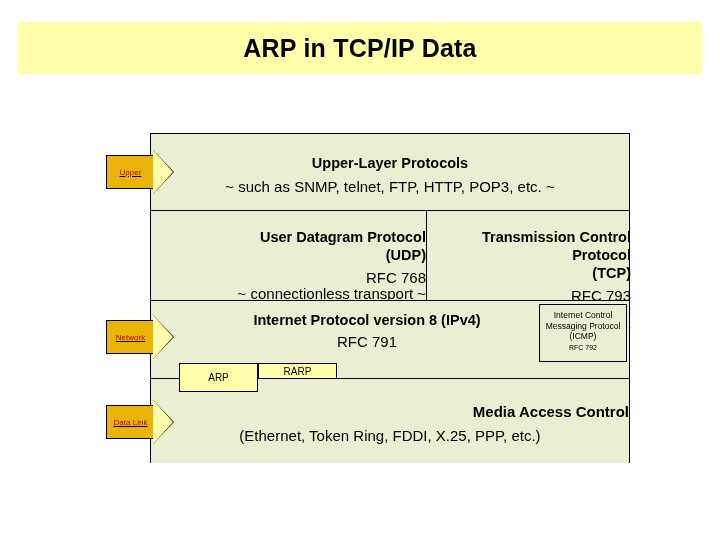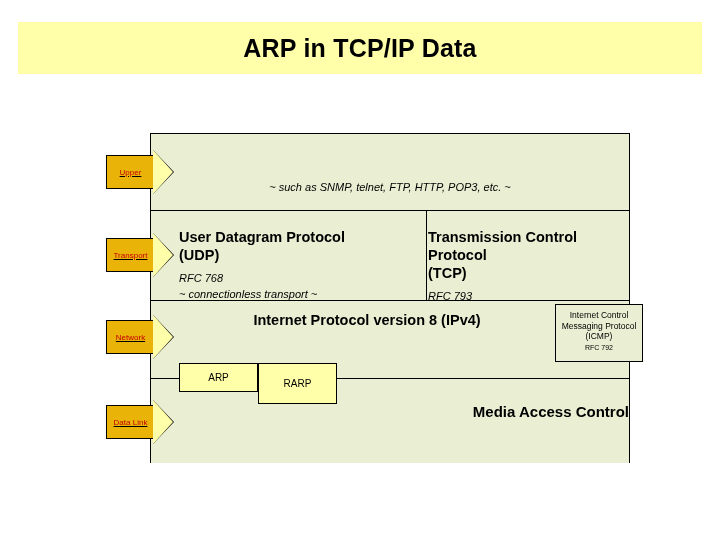--- a/index.html
+++ b/index.html
@@ -68,48 +68,47 @@
     text-align: center;
   }
 
   .big-label {
     font-size: 14.5px;
     font-weight: bold;
     color: #000;
     line-height: 18px;
   }
   .sub-label {
-    font-size: 11px;
+    font-size: 15px;
     color: #000;
     line-height: 16px;
-    font-style: italic;
   }
 
   
   .transport-cell {
     position: absolute;
     top: 0;
     height: 100%;
     box-sizing: border-box;
-    text-align: left;
+    text-align: right;
   }
   .transport-udp { left: 28px; width: 248px; border-right: 1px solid #000; }
   .transport-tcp { left: 277px; width: 203px; }
 
   
   .ipv4-block {
     position: absolute;
     left: 30px;
     top: 10px;
     width: 372px;
     text-align: center;
   }
   .icmp-block {
     position: absolute;
-    left: 404px;
+    left: 388px;
     top: 3px;
     width: 88px;
     height: 58px;
     border: 1px solid #000;
     background: #eaefd3;
     box-sizing: border-box;
     text-align: center;
     padding-top: 5px;
   }
   .icmp-line { font-size: 8.5px; line-height: 10.5px; color: #000; }
@@ -121,21 +120,21 @@
     box-sizing: border-box;
     border: 1px solid #000;
     background: #ffffaa;
     display: flex;
     align-items: center;
     justify-content: center;
     font-size: 10px;
     color: #000;
   }
   .arp-box  { left: 28px;  top: 229px; width: 79px; height: 29px; }
-  .rarp-box { left: 107px; top: 229px; width: 79px; height: 41px; }
+  .rarp-box { left: 107px; top: 229px; width: 79px; height: 16px; }
 
   
   .layer-tag {
     position: absolute;
     height: 34px;
     width: 66px;
   }
   .layer-tag .tag-body {
     position: absolute;
     left: 0; top: 0;
@@ -189,20 +188,23 @@
 
 <div id="root">
 
   <div class="title-banner">
     <div class="title-text">ARP in TCP/IP Data</div>
   </div>
 
   <div class="stack">
 
     <div class="band band-upper">
+      <div class="band-center" style="top:20px;">
+        <div class="big-label">Upper-Layer Protocols</div>
+      </div>
       <div class="band-center" style="top:45px;">
         <div class="sub-label">~ such as SNMP, telnet, FTP, HTTP, POP3, etc. ~</div>
       </div>
     </div>
 
     <div class="band band-transport">
       <div class="transport-cell transport-udp">
         <div style="margin-top:17px;">
           <div class="big-label">User Datagram Protocol</div>
           <div class="big-label">(UDP)</div>
@@ -216,55 +218,52 @@
           <div class="big-label">(TCP)</div>
           <div class="sub-label" style="margin-top:6px;">RFC 793</div>
           <div class="sub-label">~ connection-oriented transport ~</div>
         </div>
       </div>
     </div>
 
     <div class="band band-network">
       <div class="ipv4-block">
         <div class="big-label">Internet Protocol version 8 (IPv4)</div>
+        <div class="sub-label" style="margin-top:5px;">RFC 791</div>
       </div>
       <div class="icmp-block">
         <div class="icmp-line">Internet Control</div>
         <div class="icmp-line">Messaging Protocol</div>
         <div class="icmp-line">(ICMP)</div>
         <div class="icmp-rfc">RFC 792</div>
       </div>
     </div>
 
     <div class="band band-datalink">
       <div class="band-center" style="top:24px;">
         <div class="big-label" style="font-size:15px;text-align:right;">Media Access Control</div>
       </div>
+      <div class="band-center" style="top:49px;">
+        <div class="sub-label">(Ethernet, Token Ring, FDDI, X.25, PPP, etc.)</div>
+      </div>
     </div>
 
     <div class="proto-box arp-box">ARP</div>
     <div class="proto-box rarp-box">RARP</div>
 
   </div>
 
   <div class="layer-tag tag-upper">
     <div class="tag-head-outline"></div>
     <div class="tag-head"></div>
     <div class="tag-body">
       <span class="tag-text">Upper</span>
     </div>
   </div>
 
-  <div class="layer-tag tag-transport">
-    <div class="tag-head-outline"></div>
-    <div class="tag-head"></div>
-    <div class="tag-body">
-      <span class="tag-text">Transport</span>
-    </div>
-  </div>
 
   <div class="layer-tag tag-network">
     <div class="tag-head-outline"></div>
     <div class="tag-head"></div>
     <div class="tag-body">
       <span class="tag-text">Network</span>
     </div>
   </div>
 
   <div class="layer-tag tag-datalink">

